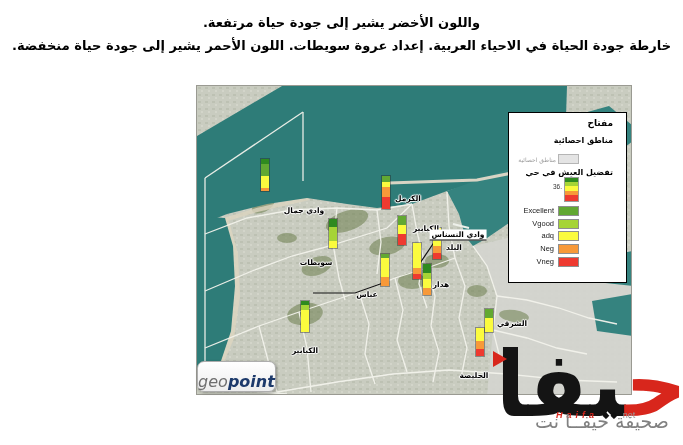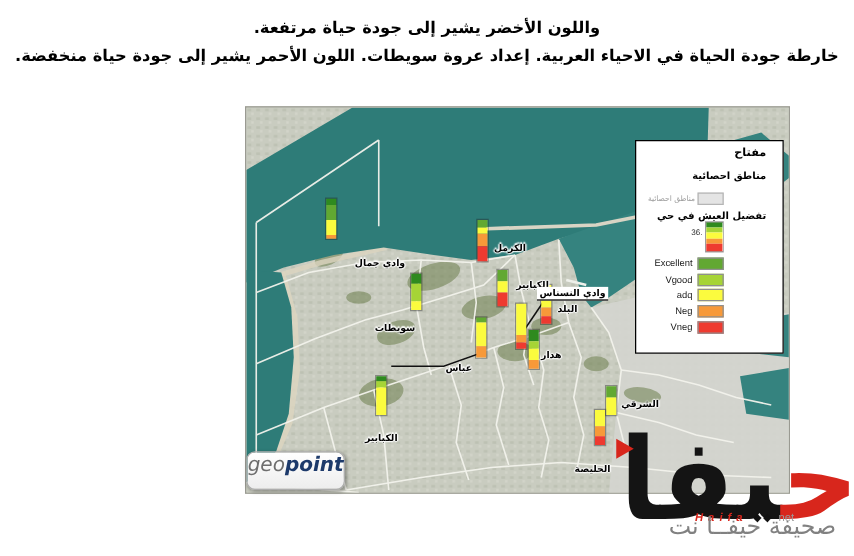--- a/index.html
+++ b/index.html
@@ -38,21 +38,21 @@
   .lg-minibar{position:absolute;top:65px;left:56px;width:13px;box-shadow:0 0 0 1px rgba(35,35,35,.45);}
   .lg-minibar div{width:100%;}
   .lg-row-label{position:absolute;right:72px;font:7.5px "Liberation Sans",sans-serif;color:#1a1a1a;
           line-height:10px;}
   .lg-row-swatch{position:absolute;left:49px;width:21px;height:10px;border:1px solid #8f8f8f;
           box-sizing:border-box;}
 
   
   .geopoint{position:absolute;left:197px;top:361px;width:77px;height:29px;border-radius:7px;
           background:linear-gradient(#ffffff,#ededed);border:1px solid #adadad;z-index:9;
-          box-shadow:1px 1px 3px rgba(0,0,0,.3);display:flex;align-items:flex-start;justify-content:center;
+          box-shadow:1px 1px 3px rgba(0,0,0,.3);display:flex;align-items:flex-end;justify-content:center;
           font-style:italic;font-size:16px;font-family:"DejaVu Sans",sans-serif;}
   .geopoint .geo{color:#6e6e6e;}
   .geopoint .pt{color:#1d3a6b;font-weight:bold;}
 
   
   .logo-big{position:absolute;top:339px;right:-4px;z-index:10;direction:rtl;white-space:nowrap;
           font-family:"DejaVu Sans",sans-serif;font-weight:bold;font-size:86px;line-height:1;
           color:#141414;transform:scaleY(1.06);transform-origin:top;}
   .logo-big .red{color:#d8261c;}
   .logo-flag{position:absolute;left:493px;top:351px;width:0;height:0;z-index:11;

